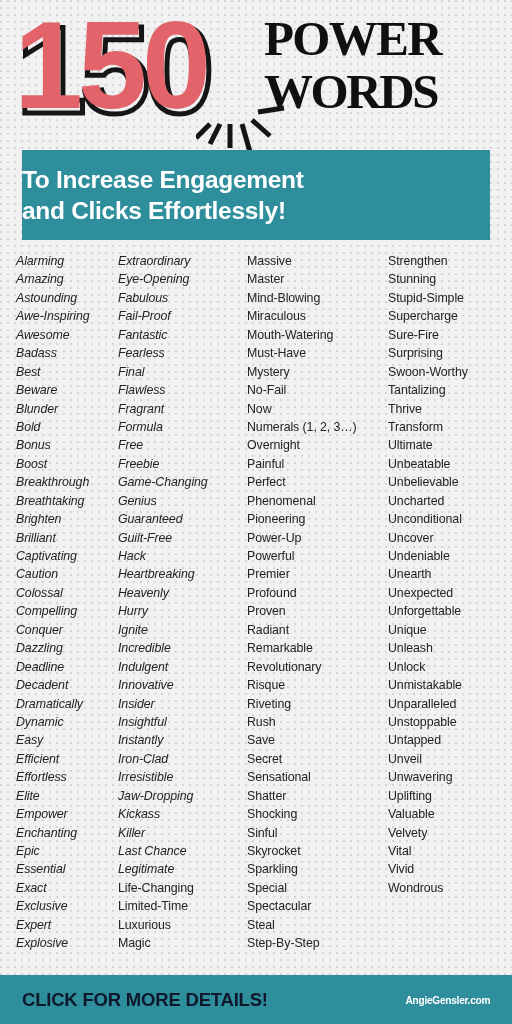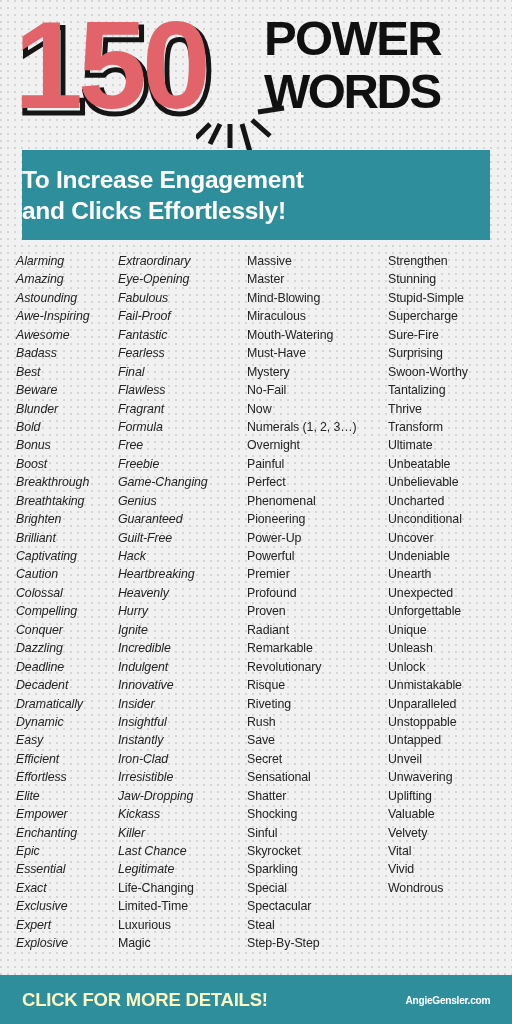--- a/index.html
+++ b/index.html
@@ -55,21 +55,21 @@
     left:196px; top:96px;
     width:110px; height:62px;
   }
   #title-block {
     position:absolute;
     left:264px; top:14px;
     width:244px;
     text-align:left;
   }
   .title-line {
-    font-family:Liberation Sans, sans-serif;
+    font-family:Liberation Serif, serif;
     font-weight:bold;
     color:#101010;
     font-size:49px;
     line-height:49px;
     letter-spacing:-1.6px;
     white-space:nowrap;
   }
   #title-line-2 { margin-top:4px; letter-spacing:-2.4px; }
 
   
@@ -124,21 +124,21 @@
   #footer {
     position:absolute;
     left:0; bottom:0;
     width:512px; height:49px;
     background:#2e8e9c;
     display:flex;
     align-items:center;
   }
   #footer-cta {
     margin-left:22px;
-    color:#fef9c3;
+    color:#0f172a;
     font-family:"Liberation Sans", sans-serif;
     font-weight:bold;
     font-size:18.5px;
     letter-spacing:-0.2px;
     white-space:nowrap;
   }
   #footer-site {
     margin-left:auto;
     margin-right:22px;
     color:#ffffff;

